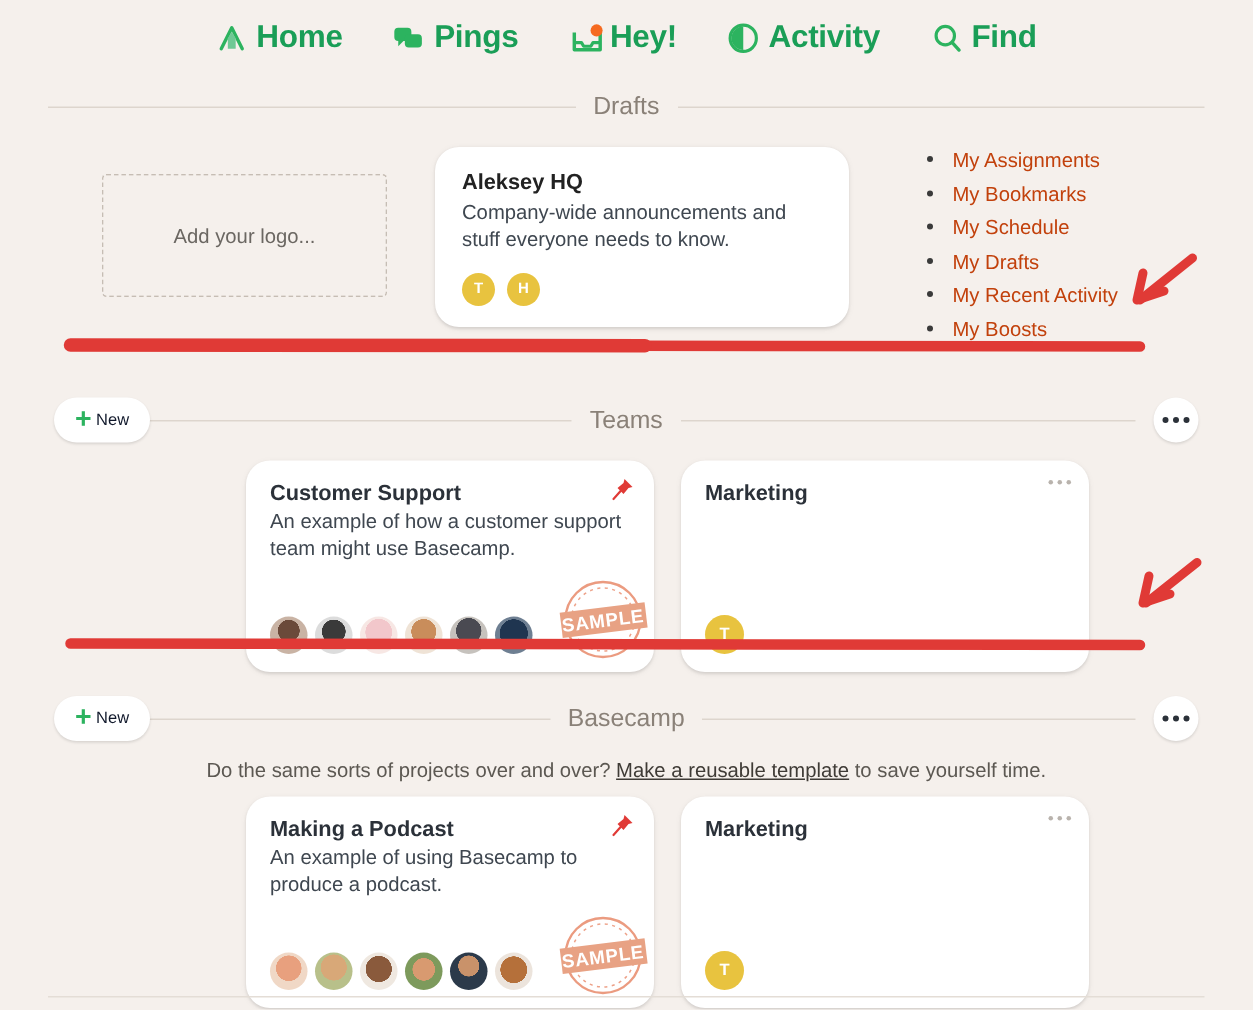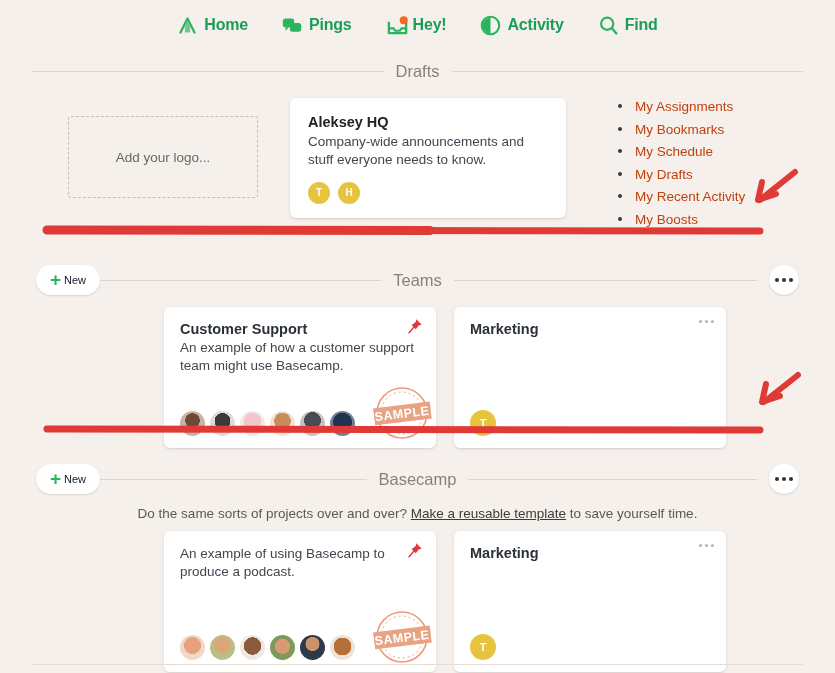--- a/index.html
+++ b/index.html
@@ -12,41 +12,41 @@
     -webkit-font-smoothing:antialiased;
   }
   .page{position:relative;width:835px;height:673px;}
 
   
   .nav{
     height:42px;display:flex;align-items:center;justify-content:center;
     gap:34px;padding-top:4px;
   }
   .nav-item{display:flex;align-items:center;gap:6px;cursor:pointer;}
-  .nav-label{color:#1a9e57;font-size:16px;font-weight:bold;letter-spacing:-0.2px;}
+  .nav-label{color:#1a9e57;font-size:21px;font-weight:bold;letter-spacing:-0.2px;}
   .nav-icon{width:21px;height:21px;position:relative;display:block;}
 
   
   .sec-head{
     display:flex;align-items:center;gap:12px;
     padding:0 32px;height:26px;
   }
   .sec-rule{flex:1;height:1px;background:#ddd5cd;}
   .sec-title{color:#8a8178;font-size:16.5px;white-space:nowrap;}
 
   
   .hq-row{display:flex;padding:14px 32px 0 32px;gap:28px;align-items:flex-start;}
   .logo-box{
     width:188px;height:80px;margin-top:18px;margin-left:36px;
     border:1px dashed #c6bdb4;border-radius:3px;
     display:flex;align-items:center;justify-content:center;
     color:#6b6762;font-size:13.5px;cursor:pointer;
   }
   .card{
-    background:#fff;border-radius:6px;
+    background:#fff;border-radius:16px;
     box-shadow:0 1px 2px rgba(0,0,0,.10), 0 1px 5px rgba(0,0,0,.05);
     position:relative;
   }
   .hq-card{width:240px;padding:16px 18px 14px 18px;margin-left:4px;}
   .hq-title{font-size:14.5px;font-weight:bold;color:#222;margin-bottom:3px;}
   .hq-desc{font-size:13.5px;color:#3f4750;line-height:1.33;}
   .avatar-row{display:flex;margin-top:13px;}
   .av{
     width:22px;height:22px;border-radius:50%;
     display:flex;align-items:center;justify-content:center;
@@ -271,20 +271,21 @@
       <span class="sec-title">Basecamp</span>
       <span class="sec-rule"></span>
     </div>
 
     <div class="tmpl-line">
       <span>Do the same sorts of projects over and over? </span><a>Make a reusable template</a><span> to save yourself time.</span>
     </div>
 
     <div class="grid" style="margin-top:10px;">
       <div class="card pcard">
+        <div class="t">Making a Podcast</div>
         <div class="d">An example of using Basecamp to produce a podcast.</div>
         <span class="pin">
           <svg width="16" height="16" viewBox="0 0 24 24">
               <path d="M14 2 L22 10 L18 11 L13 17 L7 11 L13 6 Z" fill="#e03a36"></path>
               <line x1="11" y1="13" x2="3" y2="22" stroke="#e03a36" stroke-width="2.2" stroke-linecap="round"></line>
             </svg>
         </span>
         <div class="pav-row">
           <span class="pav" style="background:radial-gradient(circle at 50% 42%, #e8a07e 0 44%, #f0d8c6 45% 100%);"></span>
           <span class="pav" style="background:radial-gradient(circle at 50% 40%, #d8a878 0 44%, #b8c08a 45% 100%);"></span>

